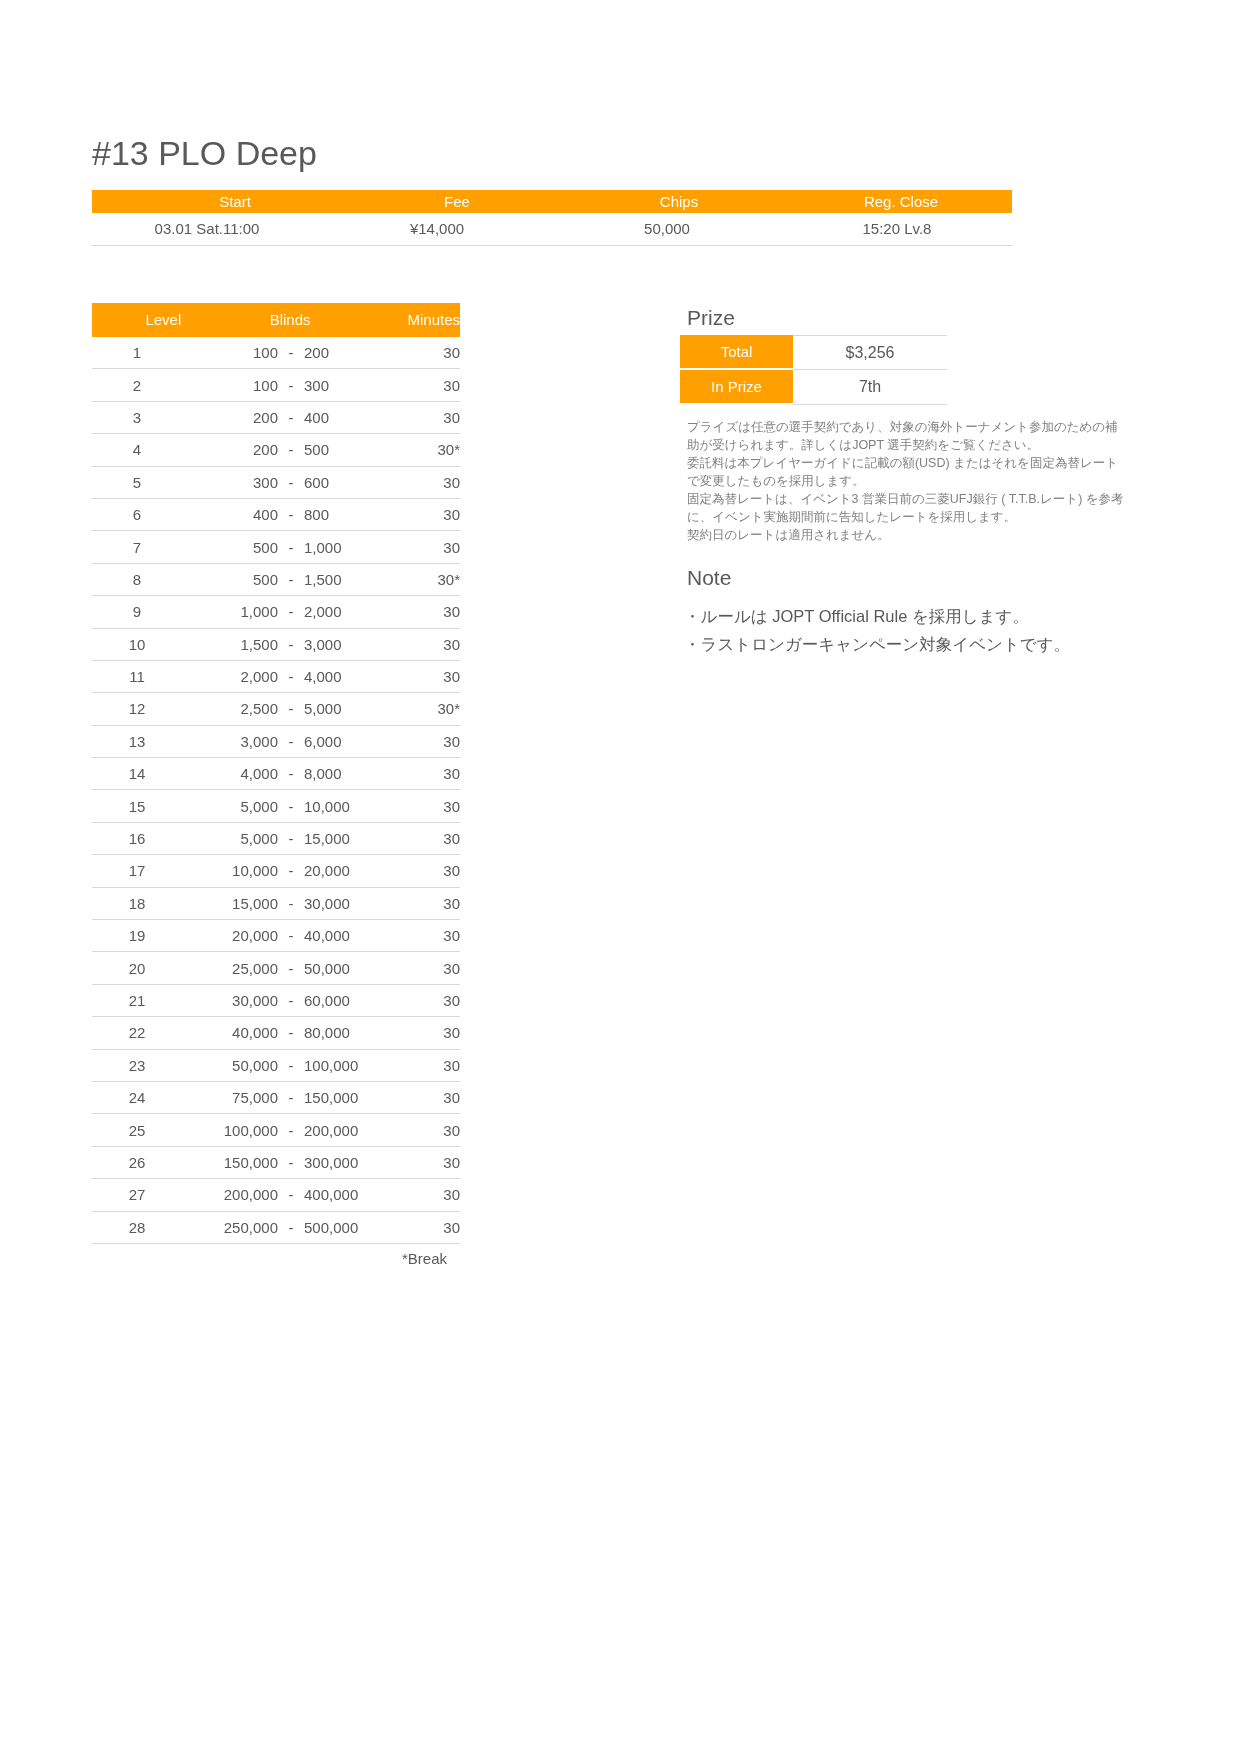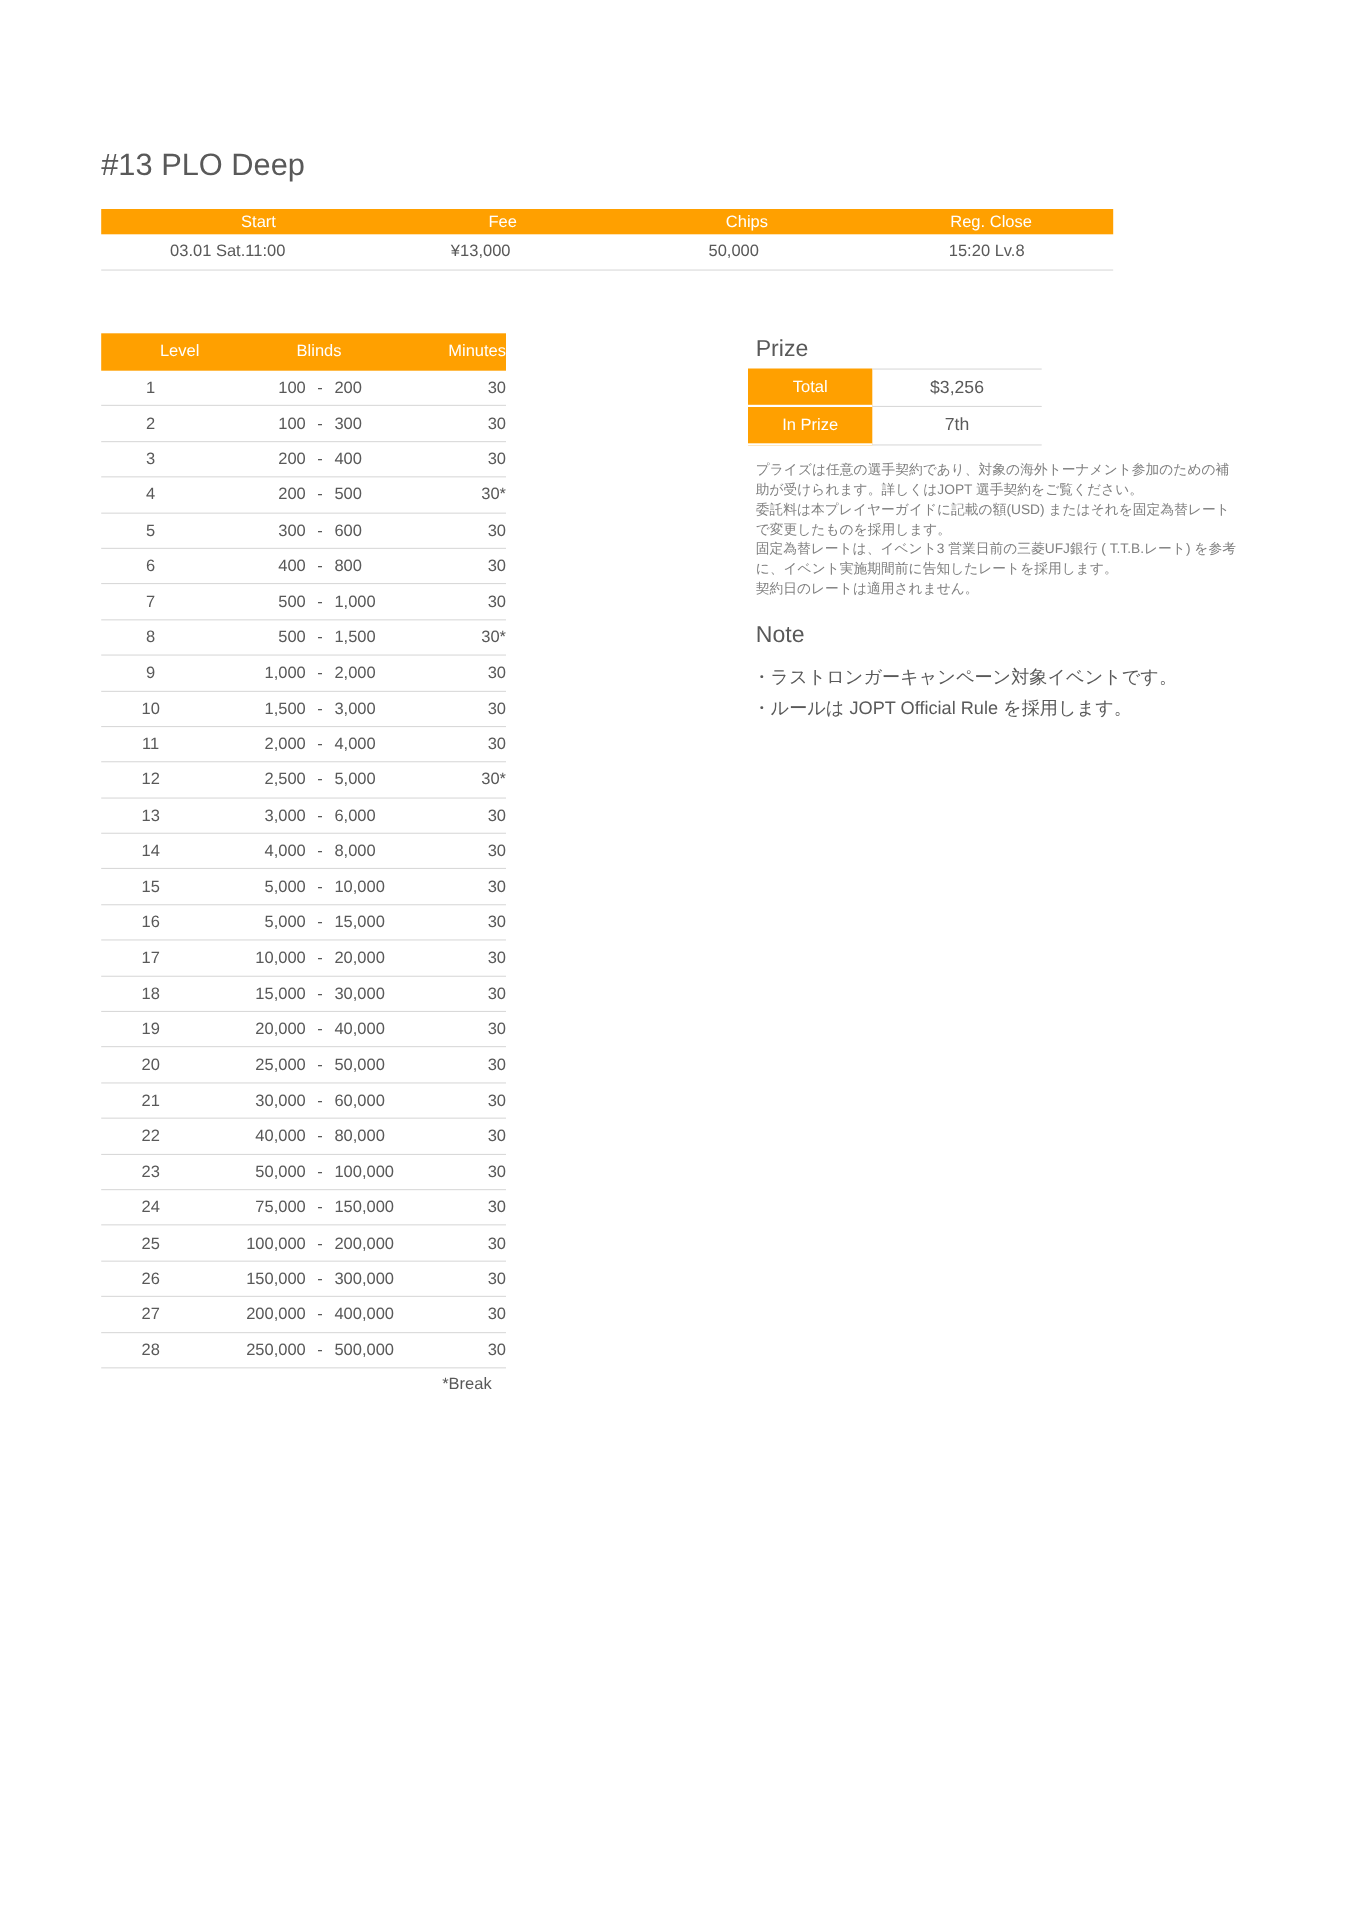--- a/index.html
+++ b/index.html
@@ -3,21 +3,21 @@
 <meta charset="utf-8">
 <style>
   html,body{margin:0;padding:0;background:#ffffff;}
   body{
     width:1240px;height:1755px;position:relative;
     font-family:"Liberation Sans","DejaVu Sans",sans-serif;
     color:#595959;
   }
   .page-title{
     position:absolute;left:92px;top:134px;
-    font-size:28px;font-weight:400;color:#595959;
+    font-size:34px;font-weight:400;color:#595959;
   }
   
   .info-table{position:absolute;left:92px;top:190px;width:920px;}
   .info-header{display:flex;background:#FFA000;height:23px;padding-left:32px;}
   .info-header .cell{flex:1;color:#ffffff;font-size:15px;line-height:23px;text-align:center;}
   .info-values{display:flex;height:33px;border-bottom:1px solid #D9D9D9;box-sizing:border-box;}
   .info-values .cell{flex:1;font-size:15px;line-height:31px;text-align:center;color:#595959;}
   
   .levels-table{position:absolute;left:92px;top:303px;width:368px;}
   .lv-header{display:flex;background:#FFA000;height:34px;color:#ffffff;font-size:15px;line-height:34px;padding-left:30px;}
@@ -55,21 +55,21 @@
 
 <div class="info-table">
   <div class="info-header">
     <div class="cell">Start</div>
     <div class="cell">Fee</div>
     <div class="cell">Chips</div>
     <div class="cell">Reg. Close</div>
   </div>
   <div class="info-values">
     <div class="cell">03.01 Sat.11:00</div>
-    <div class="cell">¥13,000</div>
+    <div class="cell">¥14,000</div>
     <div class="cell">50,000</div>
     <div class="cell">15:20 Lv.8</div>
   </div>
 </div>
 
 <div class="levels-table">
   <div class="lv-header">
     <div class="col-level">Level</div>
     <div class="col-blinds">Blinds</div>
     <div class="col-minutes">Minutes</div>
@@ -345,15 +345,15 @@
 </div>
 <div class="prize-notes">
     <div>プライズは任意の選手契約であり、対象の海外トーナメント参加のための補助が受けられます。詳しくはJOPT 選手契約をご覧ください。</div>
     <div>委託料は本プレイヤーガイドに記載の額(USD) またはそれを固定為替レートで変更したものを採用します。</div>
     <div>固定為替レートは、イベント3 営業日前の三菱UFJ銀行 ( T.T.B.レート) を参考に、イベント実施期間前に告知したレートを採用します。</div>
     <div>契約日のレートは適用されません。</div>
   </div>
 
 <div class="note-heading">Note</div>
 <div class="note-items">
+    <div>・ルールは JOPT Official Rule を採用します。</div>
     <div>・ラストロンガーキャンペーン対象イベントです。</div>
-    <div>・ルールは JOPT Official Rule を採用します。</div>
   </div>
 
 </body></html>

